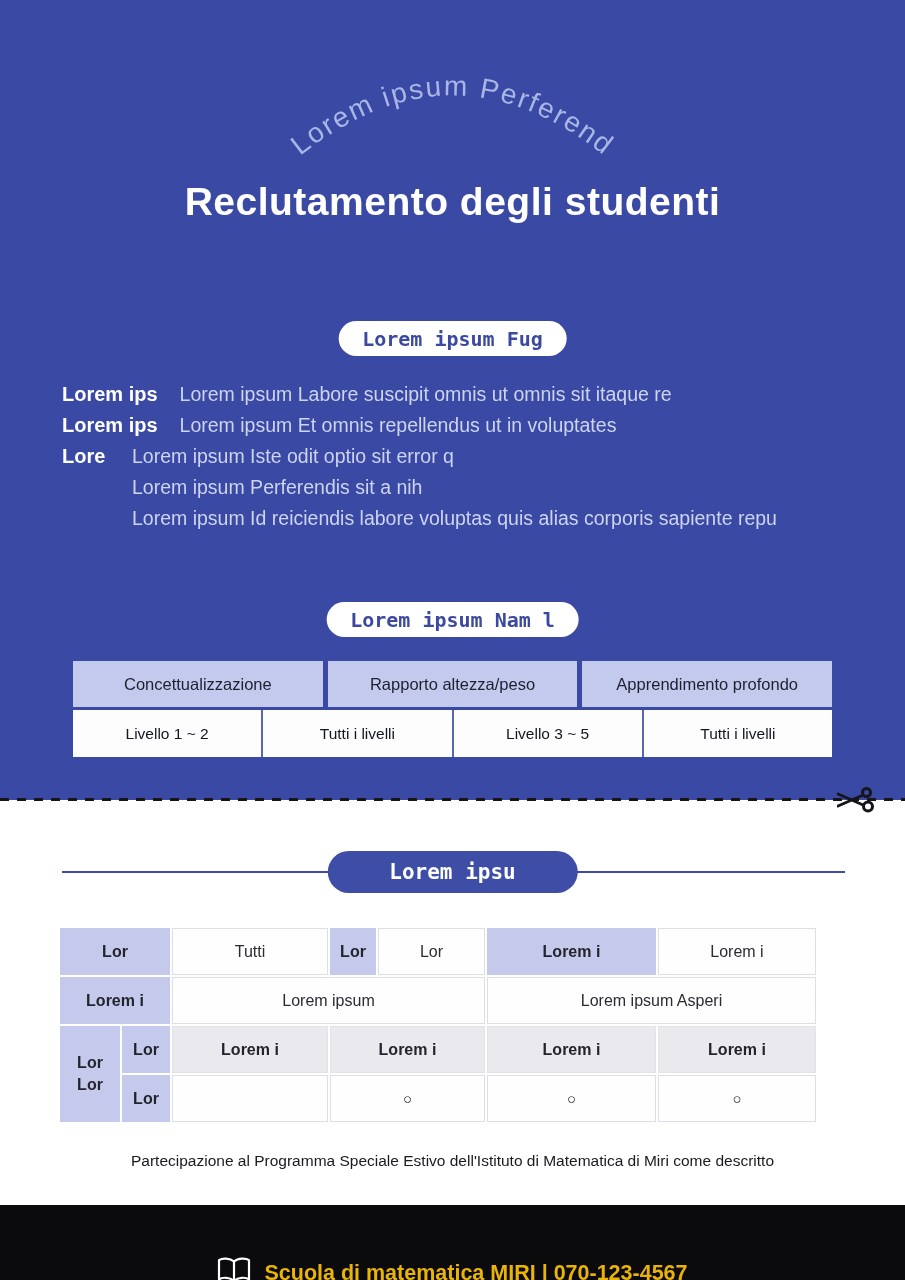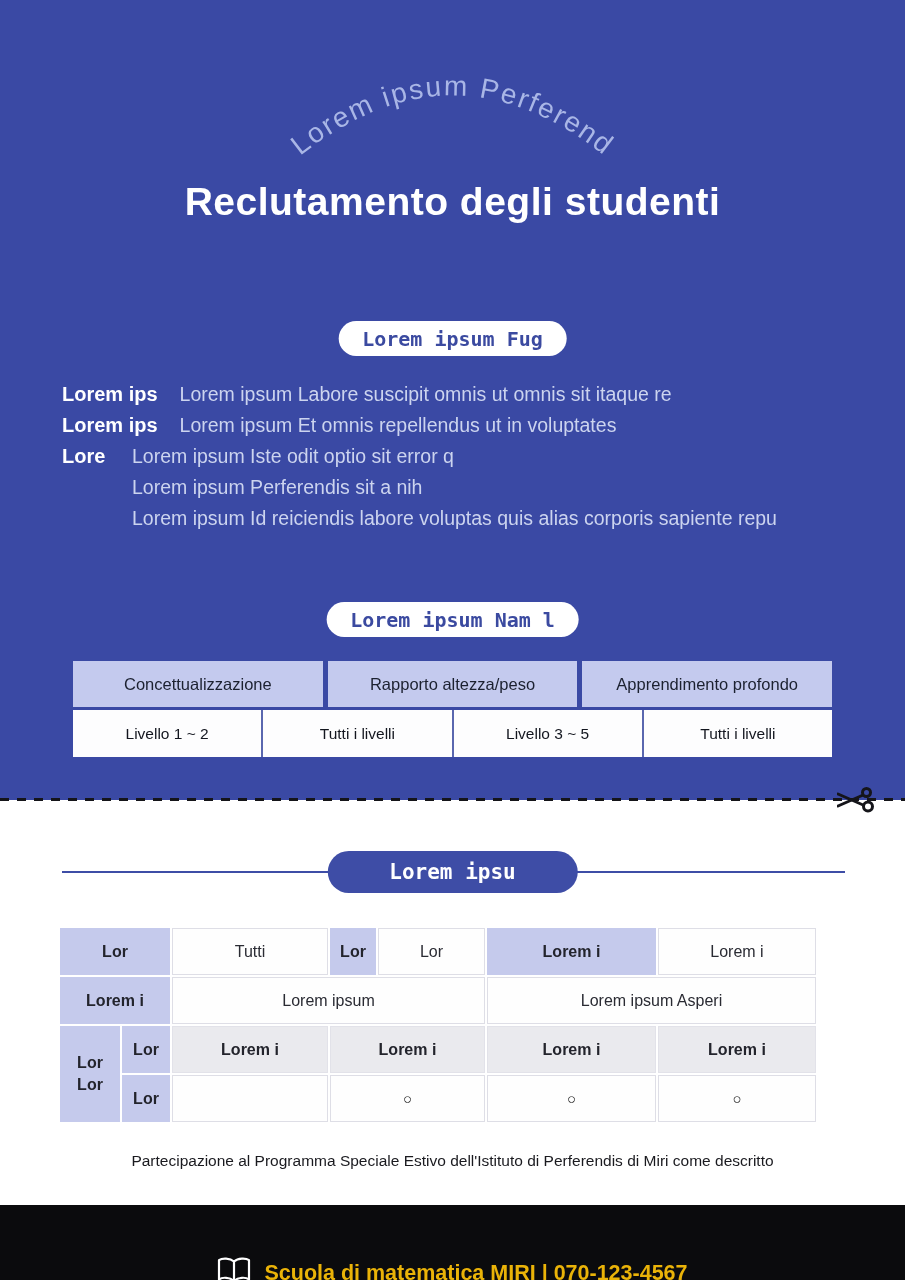--- a/index.html
+++ b/index.html
@@ -199,21 +199,21 @@
       <div class="c grayc" style="grid-column:6;   grid-row:3;">Lorem i</div>
       <div class="c grayc" style="grid-column:7;   grid-row:3;">Lorem i</div>
 
       <div class="c lav" style="grid-column:2;   grid-row:4;">Lor</div>
       <div class="c whitec" style="grid-column:3;   grid-row:4;"></div>
       <div class="c whitec circle-cell" style="grid-column:4/6; grid-row:4;">○</div>
       <div class="c whitec circle-cell" style="grid-column:6;   grid-row:4;">○</div>
       <div class="c whitec circle-cell" style="grid-column:7;   grid-row:4;">○</div>
     </div>
 
-    <div class="caption">Partecipazione al Programma Speciale Estivo dell'Istituto di Perferendis di Miri come descritto</div>
+    <div class="caption">Partecipazione al Programma Speciale Estivo dell'Istituto di Matematica di Miri come descritto</div>
   </div>
 
   <div class="footer">
     <svg width="34" height="30" viewBox="0 0 34 30">
       <path d="M17 5.5 C13 1.8, 5 1.8, 2 4.2 L2 23.5 C5 21, 13 21, 17 25 C21 21, 29 21, 32 23.5 L32 4.2 C29 1.8, 21 1.8, 17 5.5 Z" fill="none" stroke="#ffffff" stroke-width="2.2" stroke-linejoin="round"></path>
       <path d="M17 5.5 L17 25" fill="none" stroke="#ffffff" stroke-width="2.2"></path>
     </svg>
     <span>Scuola di matematica MIRI | 070-123-4567</span>
   </div>
 

